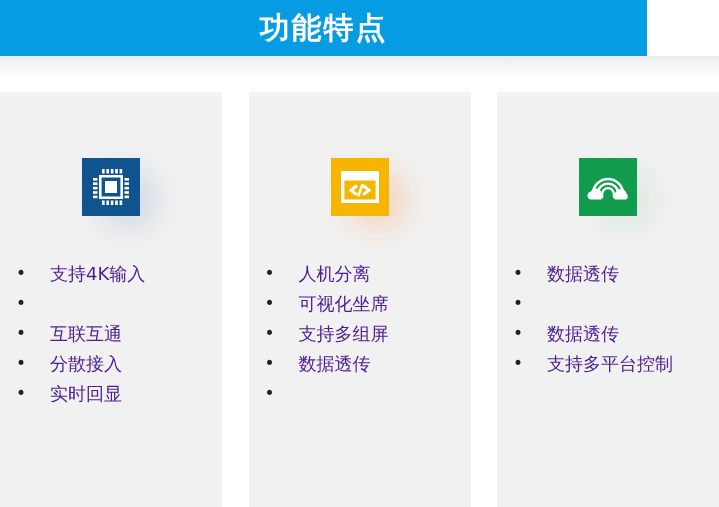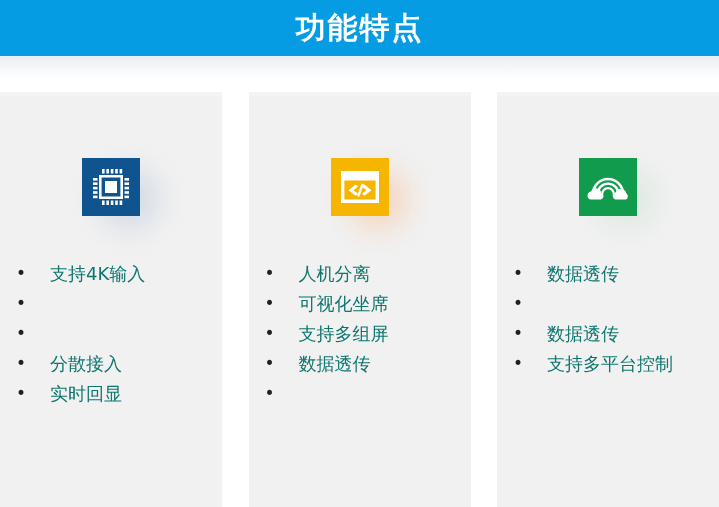--- a/index.html
+++ b/index.html
@@ -13,21 +13,21 @@
     font-family: "DejaVu Sans", "Liberation Sans", sans-serif;
     overflow: hidden;
     position: relative;
   }
 
   
   .header-bar {
     position: absolute;
     left: 0;
     top: 0;
-    width: 719px;
+    width: 647px;
     height: 56px;
     background: #059ce4;
     display: flex;
     align-items: center;
     justify-content: center;
   }
   .header-title {
     color: #ffffff;
     font-size: 30px;
     font-weight: bold;
@@ -139,21 +139,21 @@
     width: 36px;
     color: #231f20;
     font-size: 17px;
     line-height: 27px;
     text-align: left;
     padding-left: 2px;
     box-sizing: border-box;
   }
   .feature-text {
     flex: 1 1 auto;
-    color: #0f766e;
+    color: #4c1d95;
     font-size: 18px;
     line-height: 27px;
     font-family: "DejaVu Sans", "Liberation Sans", sans-serif;
   }
 </style>
 </head>
 <body>
 
 <div class="header-bar">
   <div class="header-title">功能特点</div>
@@ -206,20 +206,21 @@
     <ul class="feature-list">
       <li class="feature-item">
         <span class="bullet">•</span>
         <span class="feature-text">支持4K输入</span>
       </li>
       <li class="feature-item">
         <span class="bullet">•</span>
       </li>
       <li class="feature-item">
         <span class="bullet">•</span>
+        <span class="feature-text">互联互通</span>
       </li>
       <li class="feature-item">
         <span class="bullet">•</span>
         <span class="feature-text">分散接入</span>
       </li>
       <li class="feature-item">
         <span class="bullet">•</span>
         <span class="feature-text">实时回显</span>
       </li>
     </ul>

